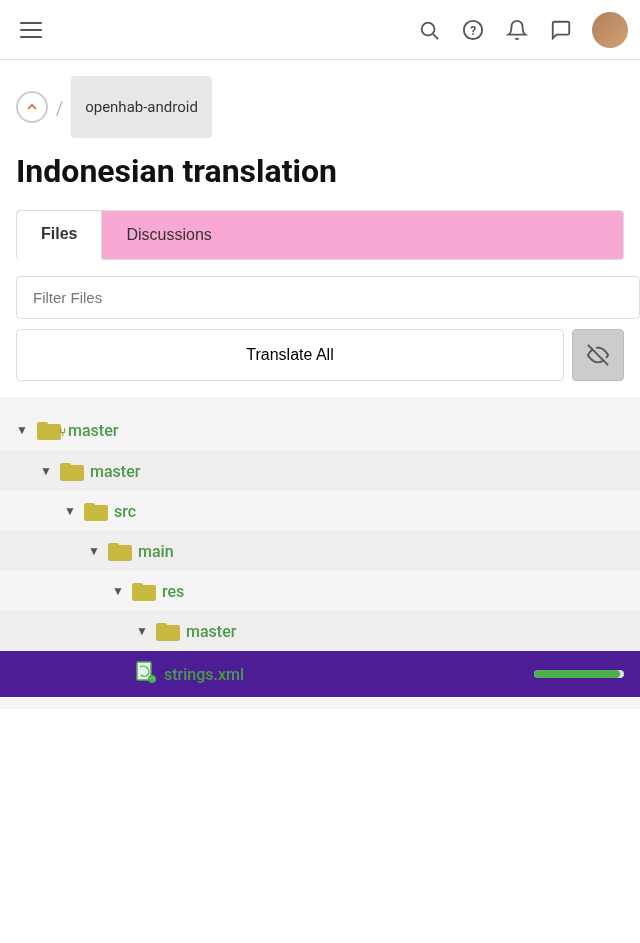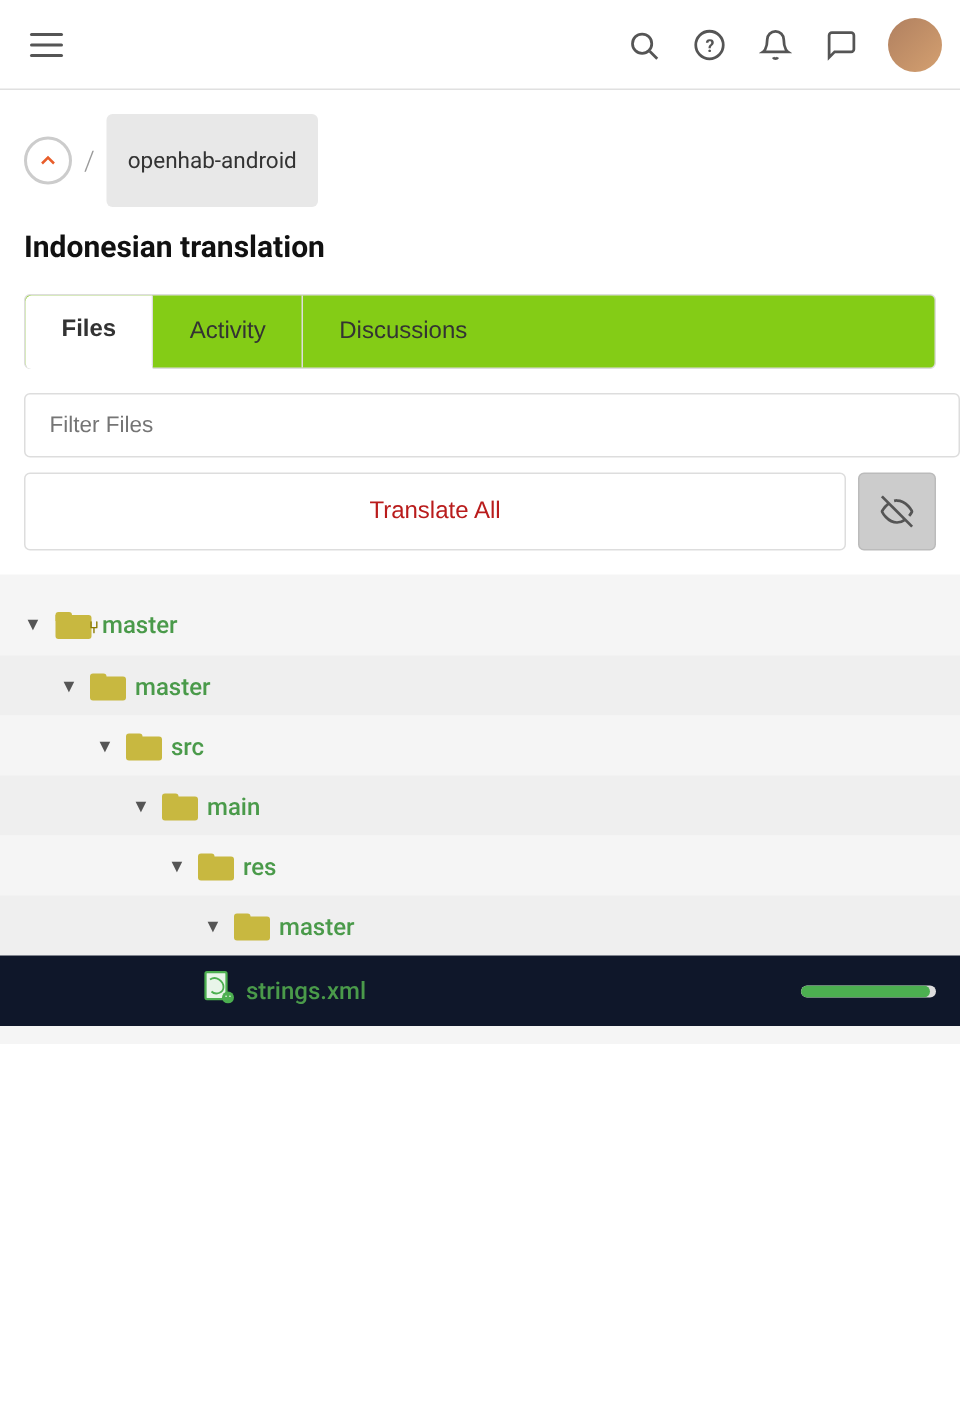--- a/index.html
+++ b/index.html
@@ -99,29 +99,29 @@
       padding: 22px 14px;
       border-radius: 4px;
       font-size: 15px;
       color: #333;
       cursor: pointer;
     }
 
     
     .page-title {
       padding: 6px 16px 20px 16px;
-      font-size: 20px;
+      font-size: 32px;
       font-weight: 700;
       color: #111;
     }
 
     
     .tabs-container {
       margin: 0 16px;
-      background: #84cc16;
+      background: #f9a8d4;
       border: 1px solid #ddd;
       border-radius: 4px;
       display: flex;
     }
     .tab {
       padding: 14px 24px;
       font-size: 16px;
       color: #333;
       cursor: pointer;
       border-right: 1px solid #ddd;
@@ -161,21 +161,21 @@
     
     .translate-row {
       margin: 10px 16px 0 16px;
       display: flex;
       gap: 8px;
     }
     .translate-all-btn {
       flex: 1;
       padding: 13px;
       font-size: 16px;
-      color: #b91c1c;
+      color: #000000;
       background: #fff;
       border: 1px solid #ddd;
       border-radius: 4px;
       cursor: pointer;
       text-align: center;
     }
     .hide-btn {
       width: 52px;
       height: 52px;
       background: #ccc;
@@ -301,21 +301,21 @@
     .indent-2 { padding-left: 64px; }
     .indent-3 { padding-left: 88px; }
     .indent-4 { padding-left: 112px; }
     .indent-5 { padding-left: 136px; }
 
     
     .file-item {
       display: flex;
       align-items: center;
       padding: 10px 16px 10px 136px;
-      background: #0f172a;
+      background: #4c1d95;
       gap: 8px;
     }
     .file-icon {
       font-size: 18px;
       color: #4caf50;
     }
     .file-label {
       font-size: 16px;
       color: #4a9a4a;
       font-weight: 500;
@@ -391,21 +391,20 @@
     </svg>
   </div>
   <span class="breadcrumb-sep">/</span>
   <span class="breadcrumb-link">openhab-android</span>
 </div>
 
 <div class="page-title">Indonesian translation</div>
 
 <div class="tabs-container">
   <button class="tab active">Files</button>
-  <button class="tab">Activity</button>
   <button class="tab">Discussions</button>
 </div>
 
 <div class="filter-area">
   <input class="filter-input" type="text" placeholder="Filter Files" style="">
 </div>
 
 <div class="translate-row">
   <button class="translate-all-btn">Translate All</button>
   <div class="hide-btn">

